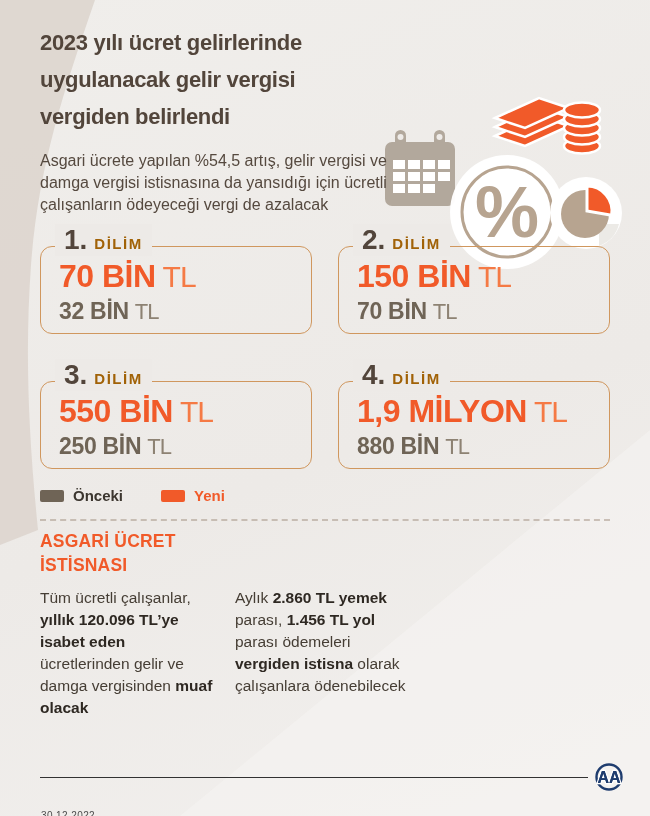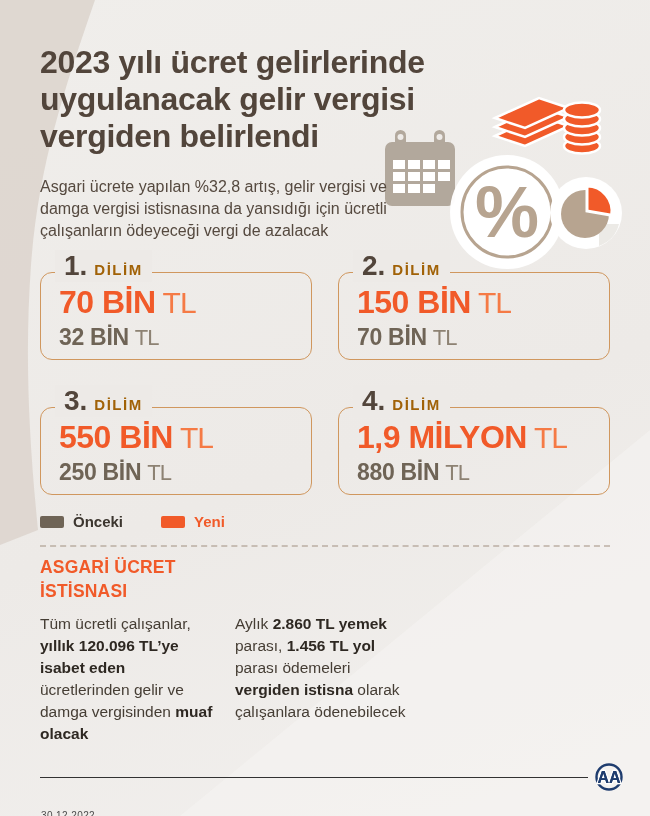--- a/index.html
+++ b/index.html
@@ -11,22 +11,22 @@
     position:relative;
     width:650px;height:816px;
     margin:0 auto;
     background:linear-gradient(160deg,#f0eeeb 0%,#edeae7 55%,#f2f0ee 100%);
     overflow:hidden;
   }
   .bg-svg{position:absolute;inset:0;pointer-events:none;}
   
   .content{position:relative;z-index:2;padding:0 40px;}
   .title{
-    margin-top:44px;
-    font-size:32px;line-height:37px;font-weight:700;
+    margin-top:24px;
+    font-size:22px;line-height:37px;font-weight:700;
     color:#52453b;letter-spacing:-0.3px;
   }
   .subtitle{
     margin-top:15px;max-width:352px;
     font-size:16px;line-height:22px;color:#55493f;
   }
   .header-icons{position:absolute;top:0;left:0;width:650px;height:290px;z-index:1;}
   .calendar{position:absolute;left:385px;top:130px;}
   .money{position:absolute;left:487px;top:90px;}
   .pct-badge{position:absolute;left:447px;top:152px;}
@@ -145,21 +145,21 @@
     </svg>
   </div>
 
   <div class="content">
 
     <h1 class="title">
       <div>2023 yılı ücret gelirlerinde</div>
       <div>uygulanacak gelir vergisi</div>
       <div>vergiden belirlendi</div>
     </h1>
-    <p class="subtitle">Asgari ücrete yapılan %32,8 artış, gelir vergisi ve damga vergisi istisnasına da yansıdığı için ücretli çalışanların ödeyeceği vergi de azalacak</p>
+    <p class="subtitle">Asgari ücrete yapılan %54,5 artış, gelir vergisi ve damga vergisi istisnasına da yansıdığı için ücretli çalışanların ödeyeceği vergi de azalacak</p>
 
     <div class="brackets">
 
       <div class="bracket">
         <div class="bracket-label">
           <span class="bracket-num">1.</span>
           <span class="bracket-name">DİLİM</span>
         </div>
         <div class="val-new"><span>70 BİN</span><span class="unit">TL</span></div>
         <div class="val-old"><span>32 BİN</span><span class="unit">TL</span></div>

